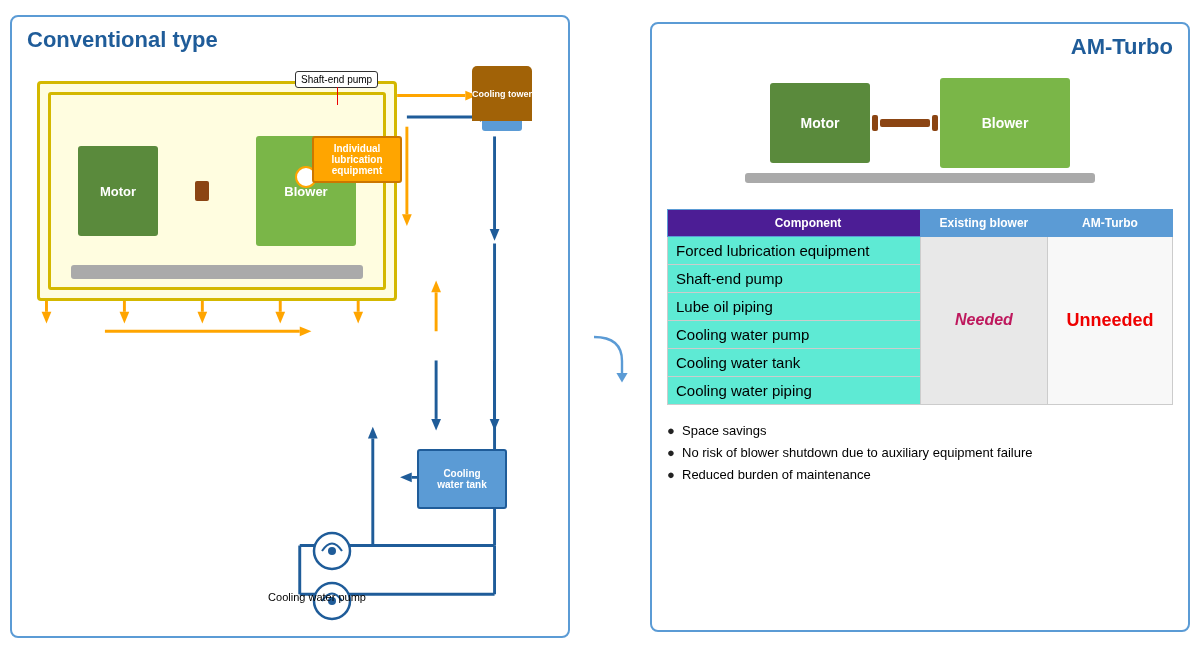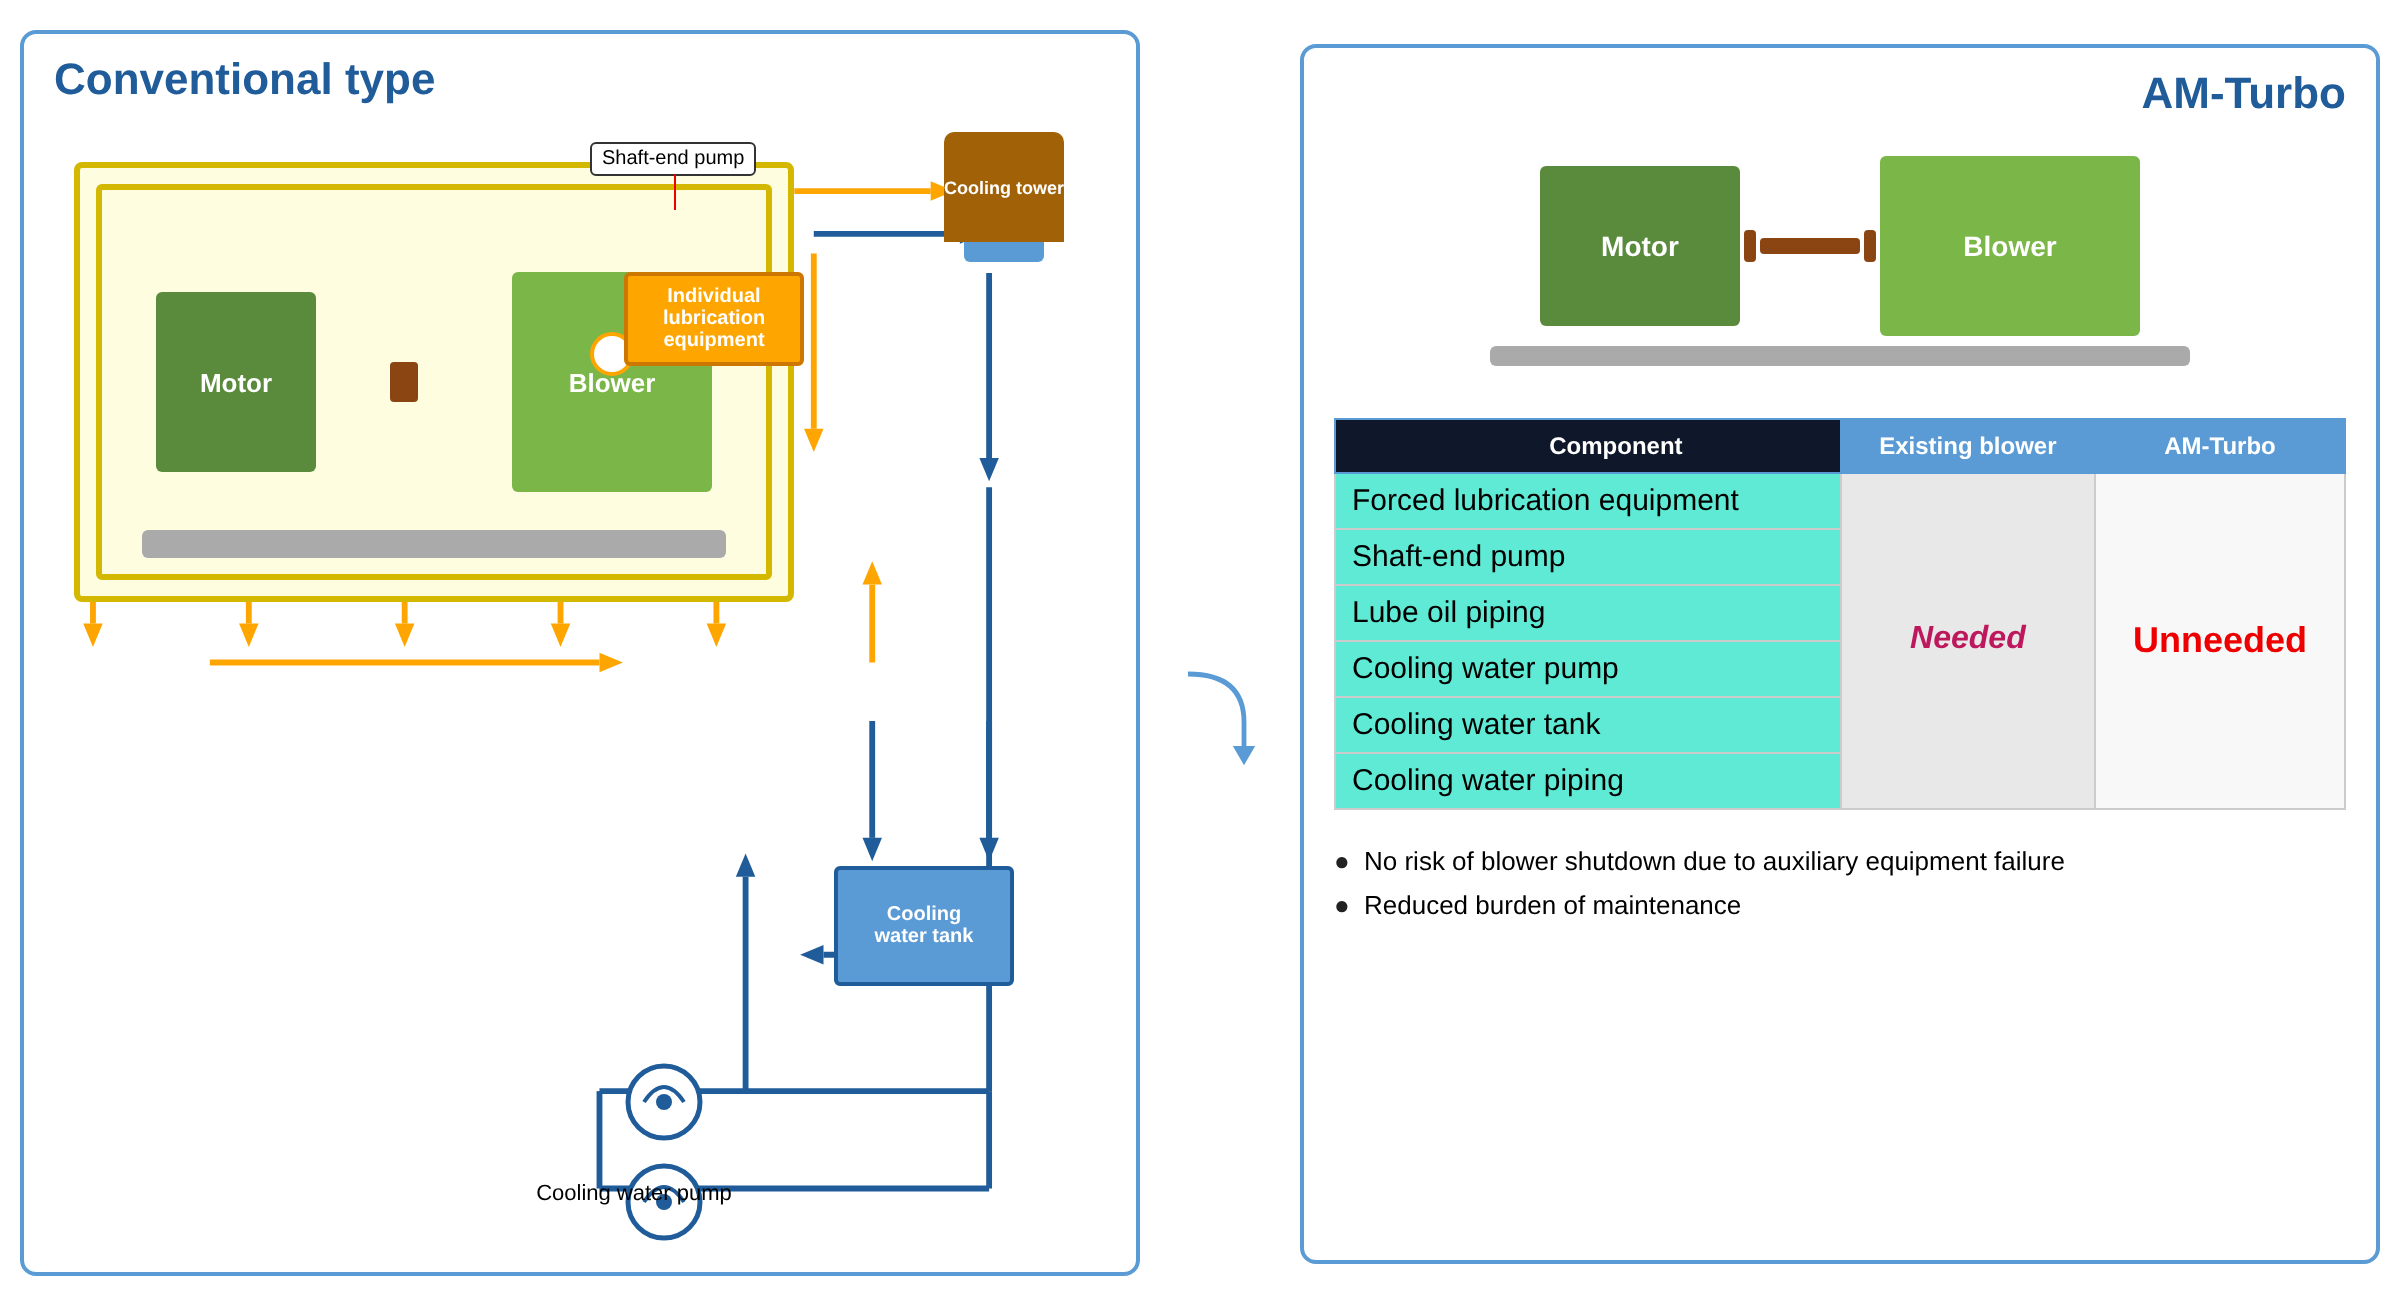--- a/index.html
+++ b/index.html
@@ -180,21 +180,21 @@
       position: absolute;
       top: 0;
       left: 0;
       width: 100%;
       height: 100%;
       pointer-events: none;
     }
     
     .water-tank {
       position: absolute;
-      top: 372px;
+      top: 388px;
       left: 390px;
       width: 90px;
       height: 60px;
       background: #5b9bd5;
       border: 2px solid #1f5c99;
       display: flex;
       align-items: center;
       justify-content: center;
       font-size: 10px;
       font-weight: bold;
@@ -292,21 +292,21 @@
       font-size: 12px;
     }
     .comparison-table th {
       background: #5b9bd5;
       color: #fff;
       padding: 6px 8px;
       text-align: center;
       border: 1px solid #5b9bd5;
     }
     .comparison-table th.col-component {
-      background: #0f172a;
+      background: #4c1d95;
       padding-left: 36px;
     }
     .comparison-table th.col-existing {
       background: #5b9bd5;
     }
     .comparison-table th.col-am {
       background: #5b9bd5;
     }
     .comparison-table td {
       border: 1px solid #ccc;
@@ -513,18 +513,19 @@
           <tr>
             <td class="component-name">Cooling water tank</td>
           </tr>
           <tr>
             <td class="component-name">Cooling water piping</td>
           </tr>
         </tbody>
     </table>
 
     <ul class="benefits-list" id="benefits-list">
+    <li>Space savings</li>
         <li>No risk of blower shutdown due to auxiliary equipment failure</li>
         <li>Reduced burden of maintenance</li>
       </ul>
 
   </div>
 </div>
 
 </body></html>

